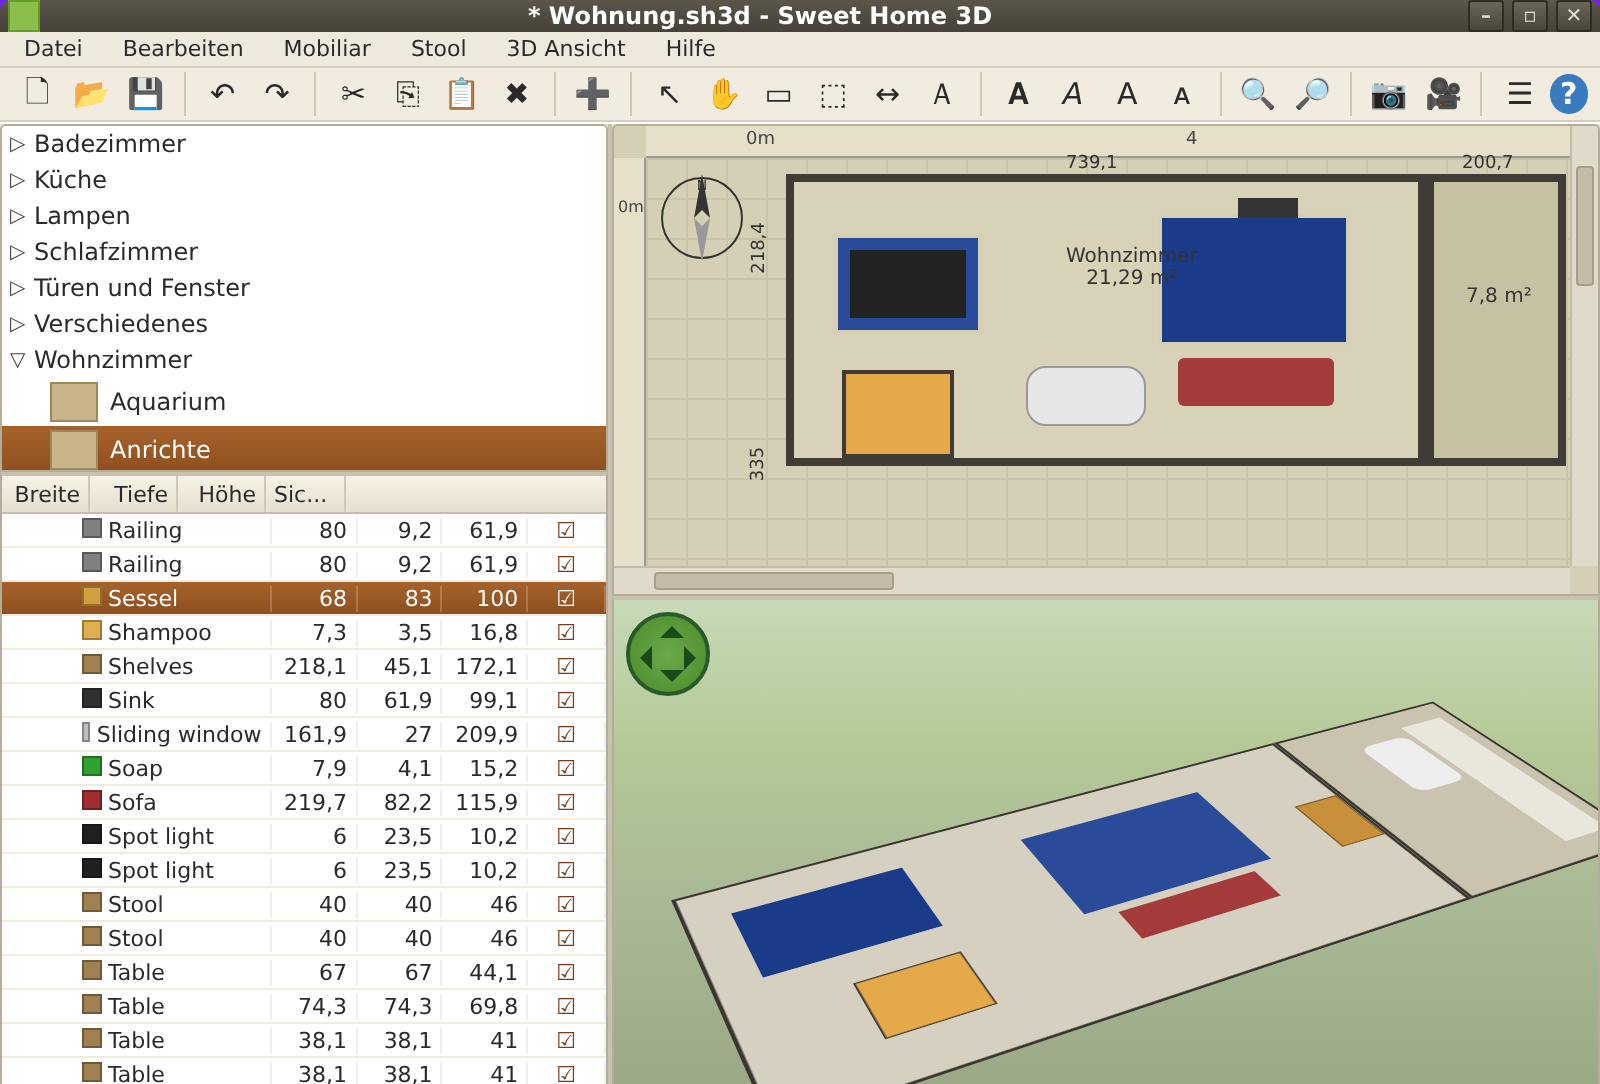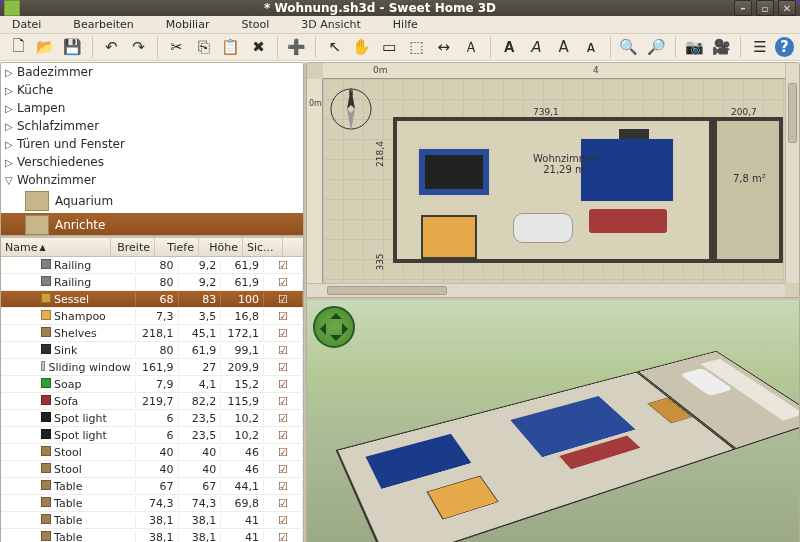--- a/index.html
+++ b/index.html
@@ -36,21 +36,21 @@
 .titlebar .wbtn {
   width:18px; height:16px; background: linear-gradient(#6a6459,#4b463d);
   border:1px solid #2f2b25; border-radius:2px; color:#e0dcd2;
   display:flex; align-items:center; justify-content:center; font-size:10px;
 }
 .menubar {
   height: 24px;
   background: #efe9dd;
   display: flex;
   align-items: center;
-  gap: 20px;
+  gap: 8px;
   padding: 0 6px;
   border-bottom: 1px solid #d6cfc0;
 }
 .menuitem { padding: 2px 6px; cursor: default; }
 .toolbar {
   height: 32px;
   background: #f2ece0;
   display: flex;
   align-items: center;
   gap: 2px;
@@ -161,21 +161,21 @@
   position:absolute; top:16px; left:16px; right:0; bottom:0;
   background:
     repeating-linear-gradient(#c9c3aa 0 1px, transparent 1px 20px),
     repeating-linear-gradient(90deg,#c9c3aa 0 1px, transparent 1px 20px),
     #d4cfb5;
 }
 .compass {
   position:absolute; top:6px; left:4px; width:48px; height:48px;
 }
 .floorplan {
-  position:absolute; top:8px; left:70px; right:8px; bottom:8px;margin-top:30px;
+  position:absolute; top:8px; left:70px; right:8px; bottom:8px;
 }
 .room {
   position:absolute;
   background:#d8d2b8;
   border:4px solid #403b35;
 }
 .room.main { top:0; left:0; width:320px; height:146px; }
 .room.right { top:0; left:320px; width:70px; height:146px; background:#c7c1a4;}
 .room-label { position:absolute; font-size:10px; color:#333; text-align:center;}
 .rug { position:absolute; background:#2a4a9a; border:2px solid #d4cfb5;}
@@ -329,24 +329,20 @@
             <span class="fur-icon"></span>
             <span>Aquarium</span>
           </div>
           <div class="catalog-row child sel">
             <span class="fur-icon"></span>
             <span>Anrichte</span>
           </div>
         </div>
       <div class="table-wrap">
         <div class="thead">
-          <div class="th th-name">
-              <span>Name</span>
-              <span class="sort-arrow">▲</span>
-            </div>
           <div class="th th-num">Breite</div>
           <div class="th th-num">Tiefe</div>
           <div class="th th-num">Höhe</div>
           <div class="th th-sic">Sic...</div>
         </div>
         <div class="tbody" id="tbody">
             <div class="trow">
               <div class="cell cell-name">
                 <span class="fur-dot" style="background: rgb(128, 128, 128);"></span>
                 <span>Railing</span>

